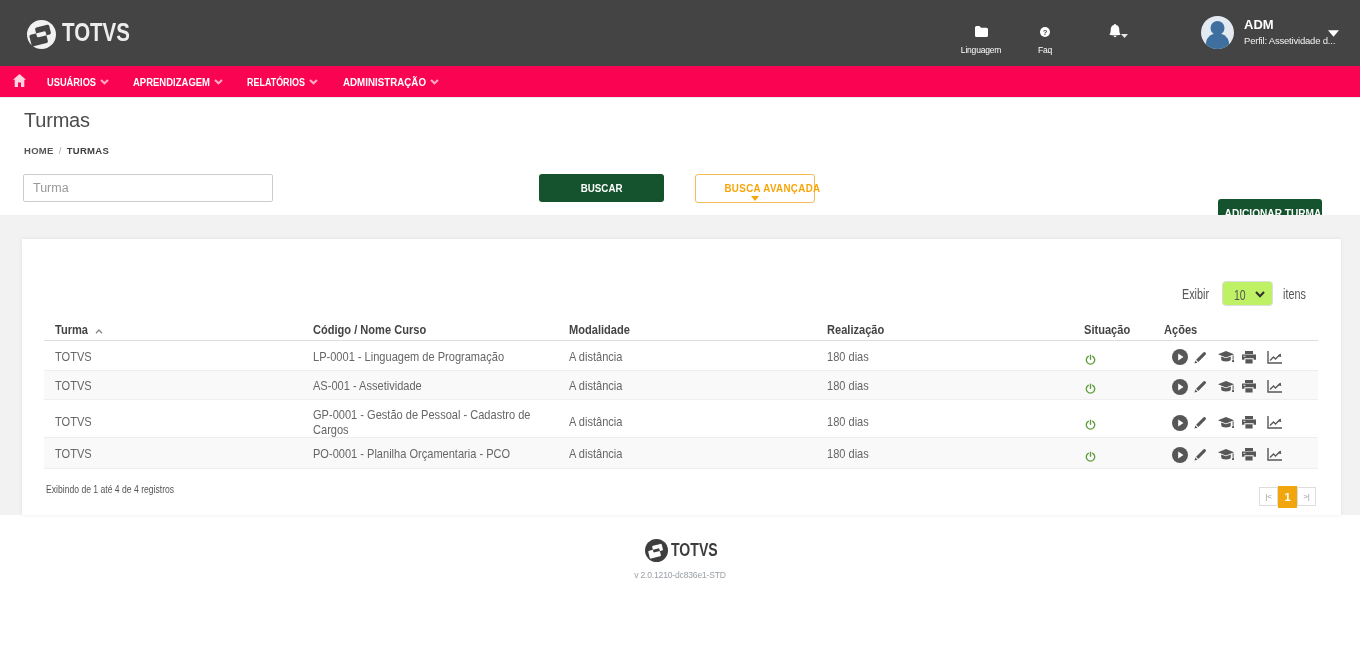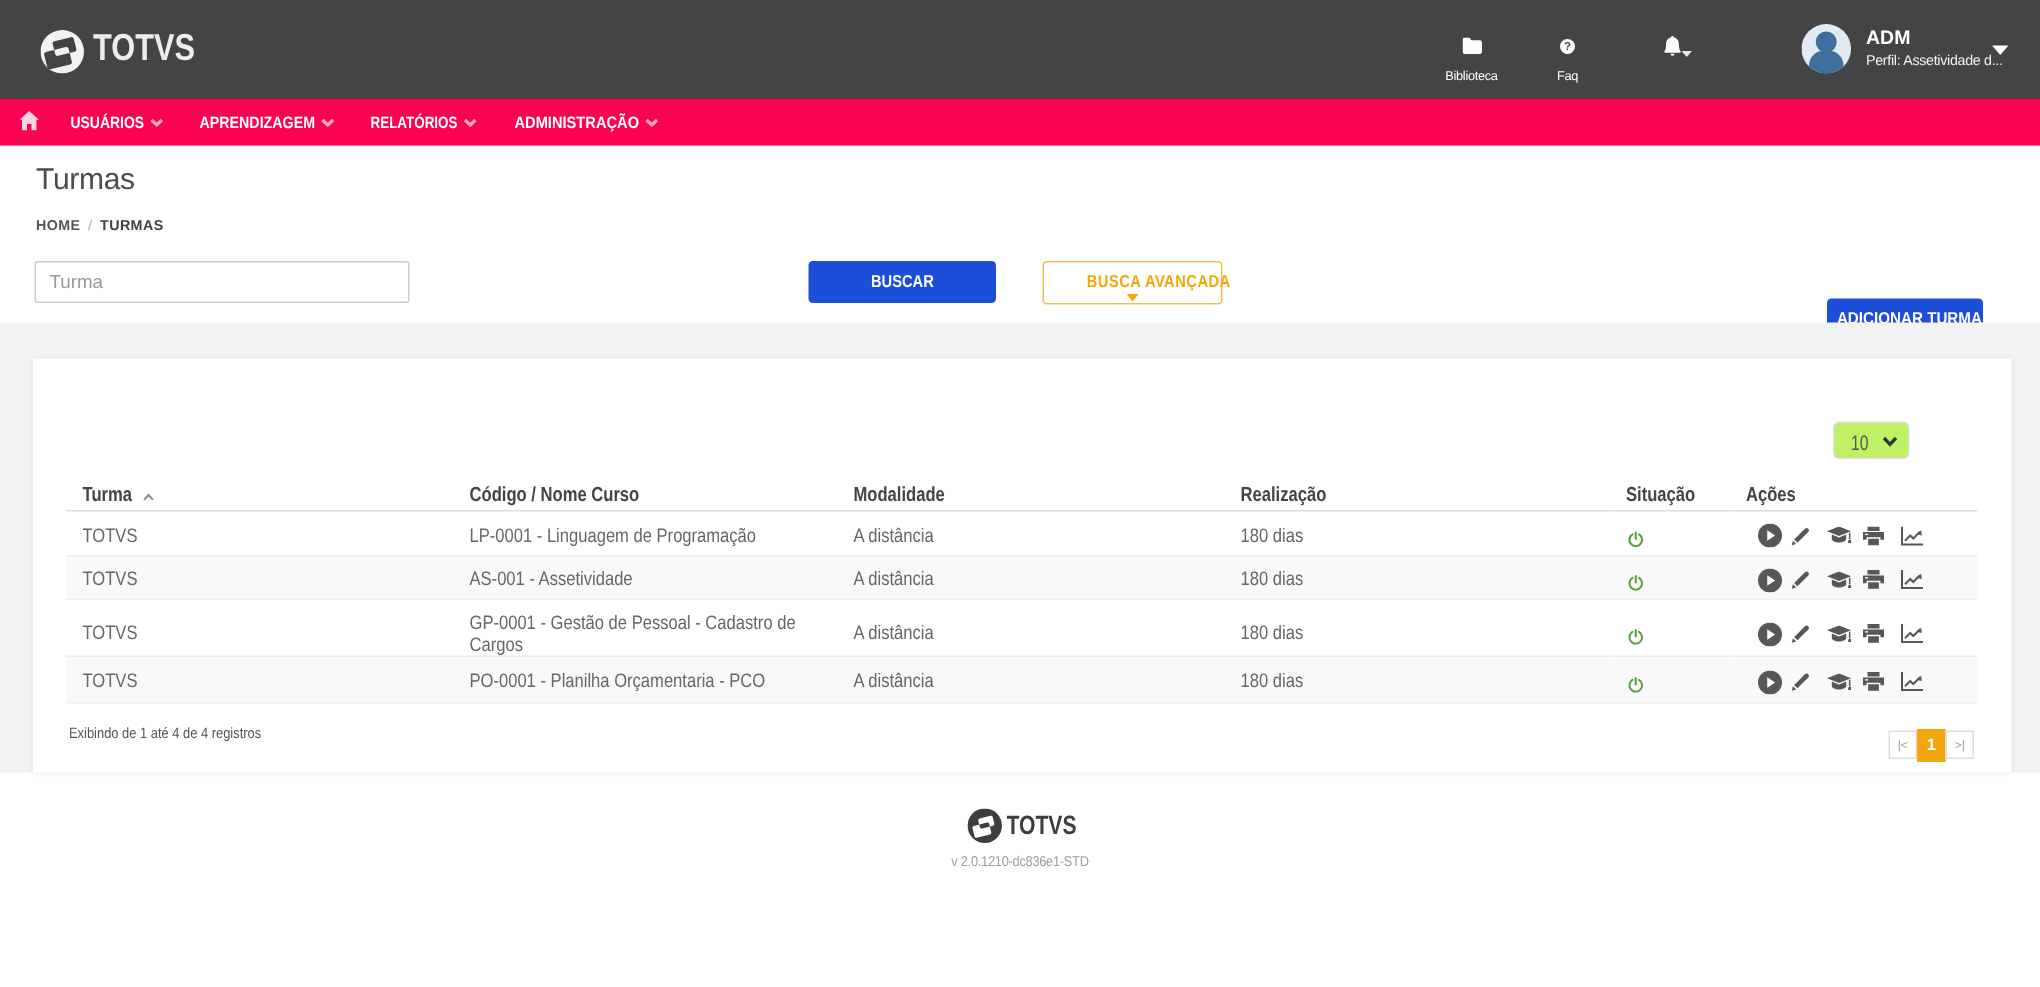--- a/index.html
+++ b/index.html
@@ -27,21 +27,21 @@
 
 #title { position:absolute; left:24px; top:109px; font-size:20px; letter-spacing:-.2px; color:#4c4c4c; font-weight:normal; }
 #crumbs { position:absolute; left:24px; top:145px; font-size:9.5px; font-weight:bold;
   color:#555; letter-spacing:.3px; }
 #crumbs .sep { color:#aaa; font-weight:normal; margin:0 5px; }
 #crumbs .cur { color:#3f3f3f; }
 
 
 .inp { position:absolute; top:174px; height:28px; border:1px solid #ccc; border-radius:2px;
   background:#fff; font-size:12.5px; color:#999; line-height:26px; padding-left:9px; }
-.btn { position:absolute; top:174px; height:28px; background:#1d4ed8; color:#fff;
+.btn { position:absolute; top:174px; height:28px; background:#14532d; color:#fff;
   font-size:11.5px; font-weight:bold; text-align:center; line-height:28px;
   border-radius:3px; }
 .btn span, #btn-avancada span { display:inline-block; transform:scaleX(.85); transform-origin:center; white-space:nowrap; }
 #btn-avancada { position:absolute; top:174px; height:29px; background:#fff; color:#f7a609;
   border:1px solid #f5bb55; font-size:11.5px; font-weight:bold; text-align:center;
   line-height:26px; border-radius:3px; letter-spacing:.4px; }
 
 
 #graysec { position:absolute; left:0; top:215px; width:1360px; height:300px; background:#f2f2f3; }
 #card { position:absolute; left:22px; top:239px; width:1319px; height:276px; background:#fff;
@@ -99,21 +99,21 @@
           M6 18.3 h20.5 a2.5 2.5 0 0 1 2.5 2.5 v13 a2.5 2.5 0 0 1 -2.5 2.5 H6 a2.5 2.5 0 0 1 -2.5-2.5 v-13 a2.5 2.5 0 0 1 2.5-2.5 z"></path>
         </g>
       </svg>
     </div>
     <div id="logotxt">TOTVS</div>
 
     <div class="topitem" style="left:956px; top:23px; width:50px;">
       <svg width="13" height="11" viewBox="0 0 13 11">
           <path fill="#fff" d="M0 1.5 A1.5 1.5 0 0 1 1.5 0 h3 l1.5 1.8 h5.5 A1.5 1.5 0 0 1 13 3.3 V9.5 A1.5 1.5 0 0 1 11.5 11 h-10 A1.5 1.5 0 0 1 0 9.5 z"></path>
         </svg>
-      <div class="lbl">Biblioteca</div>
+      <div class="lbl">Linguagem</div>
     </div>
     <div class="topitem" style="left:1020px; top:23px; width:50px;">
       <svg width="10" height="10" viewBox="0 0 11 11">
           <circle cx="5.5" cy="5.5" r="5.5" fill="#fff"></circle>
           <text x="5.5" y="8.4" text-anchor="middle" font-size="8.5" font-weight="bold" fill="#464646" font-family="Liberation Sans">?</text>
         </svg>
       <div class="lbl">Faq</div>
     </div>
     <div class="topitem" style="left:1101px; top:22px; width:30px;">
       <svg width="24" height="17" viewBox="0 0 24 17">
@@ -180,20 +180,24 @@
   <div id="btn-avancada" style="left:695px; width:120px;padding-left:20px;"><span>BUSCA AVANÇADA</span>
     <svg class="abs" style="left:55px; bottom:1px;" width="8" height="5" viewBox="0 0 8 5">
         <path fill="#f7a609" d="M0 0 h8 l-4 5 z"></path>
       </svg>
   </div>
   <div class="btn" style="left:1218px; width:104px;margin-top:25px;"><span style="transform:scaleX(.88)">ADICIONAR TURMA</span></div>
 
   <div id="graysec"></div>
   <div id="card"></div>
 
+  <div id="exibir">
+    <span class="abs" style="left:1182px;">Exibir</span>
+    <span class="abs" style="left:1283px;">itens</span>
+  </div>
   <div id="selbox">
     <span class="abs" style="left:11px; top:5px; font-size:14px; color:#555; transform:scaleX(.75); transform-origin:left center;">10</span>
     <svg class="abs" style="right:7px; top:9px;" width="10" height="7" viewBox="0 0 10 7">
         <path fill="none" stroke="#333" stroke-width="2.2" d="M1 1 l4 4.2 L9 1"></path>
       </svg>
   </div>
 
   <table id="tbl">
     <colgroup>
       <col style="width:258px">

